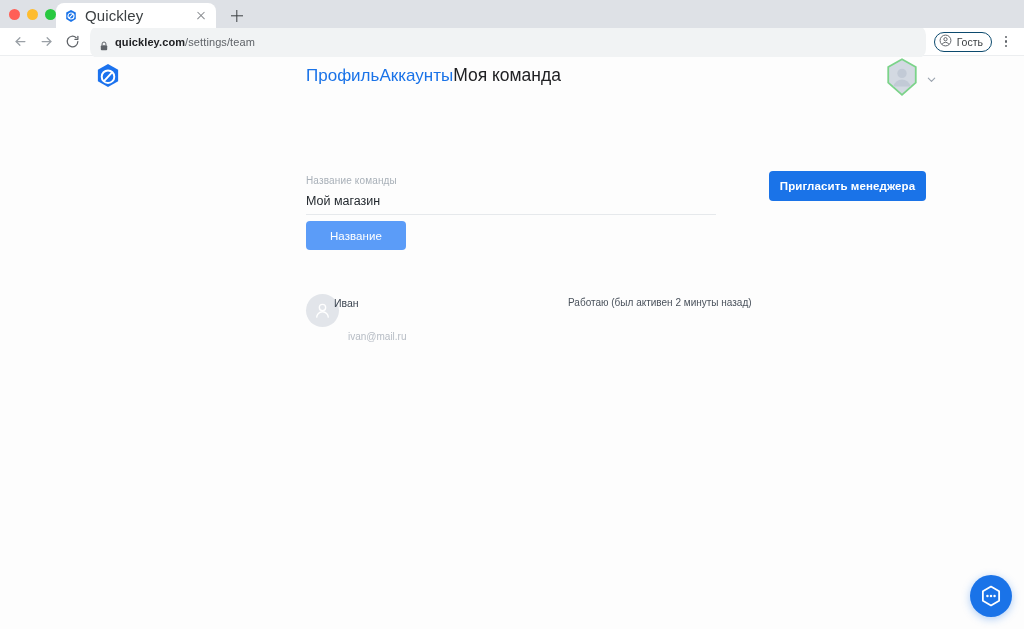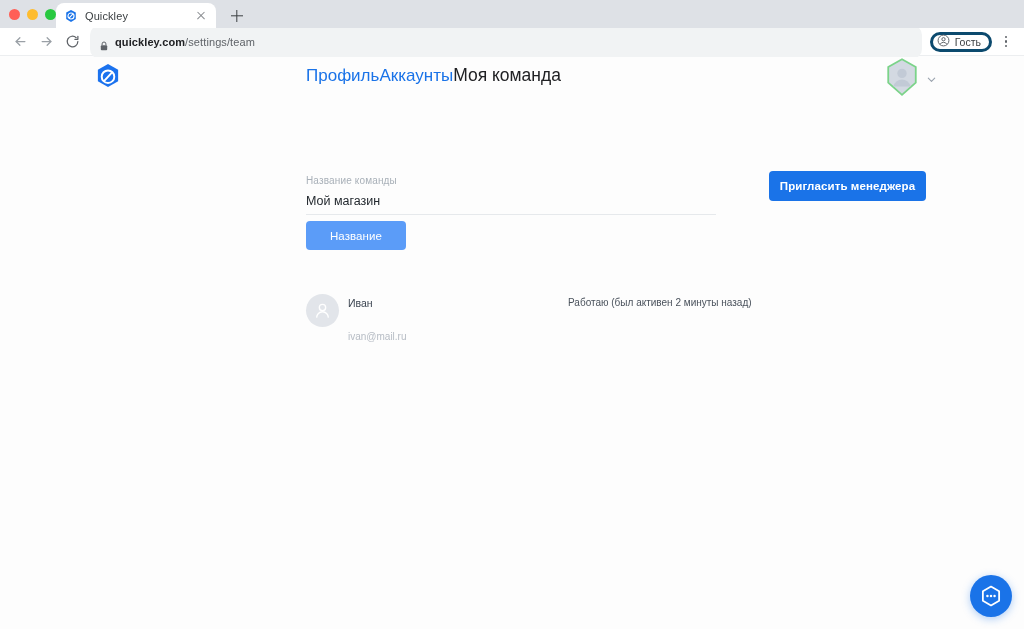--- a/index.html
+++ b/index.html
@@ -49,21 +49,21 @@
     align-items: center;
     padding: 0 8px;
     gap: 7px;
   }
   .tab-favicon {
     width: 14px; height: 14px;
     flex: 0 0 14px;
     display: block;
   }
   .tab-title {
-    font-size: 11px;
+    font-size: 15px;
     color: #3c4043;
     flex: 1;
     white-space: nowrap;
     overflow: hidden;
     text-overflow: ellipsis;
     letter-spacing: .1px;
   }
   .tab-close {
     width: 14px; height: 14px;
     position: relative;
@@ -130,21 +130,21 @@
     color: #5f6368;
     white-space: nowrap;
     letter-spacing: .1px;
   }
   .url b { color: #202124; font-weight: 600; }
 
   .guest {
     display: flex;
     align-items: center;
     gap: 5px;
-    border: 3px solid #0c4a6e;
+    border: 1px solid #0c4a6e;
     border-radius: 11px;
     height: 20px;
     padding: 0 8px 0 4px;
     margin-right: 2px;
     text-align: right;
   }
   .guest-label { font-size: 10.5px; color: #3c4043; }
   .kebab {
     width: 20px; height: 22px;
     display: flex; flex-direction: column;
@@ -267,21 +267,21 @@
     position: absolute;
     left: 0; top: 0;
     width: 33px; height: 33px;
     border-radius: 50%;
     background: #e2e5ea;
     display: flex; align-items: center; justify-content: center;
   }
   .member-avatar svg { display: block; }
   .member-name {
     position: absolute;
-    left: 42px; top: 3px;
+    left: 28px; top: 3px;
     font-size: 10.5px;
     color: #3c4551;
   }
   .member-email {
     position: absolute;
     left: 42px; top: 37px;
     font-size: 10px;
     color: #b6bcc4;
   }
   .member-status {

